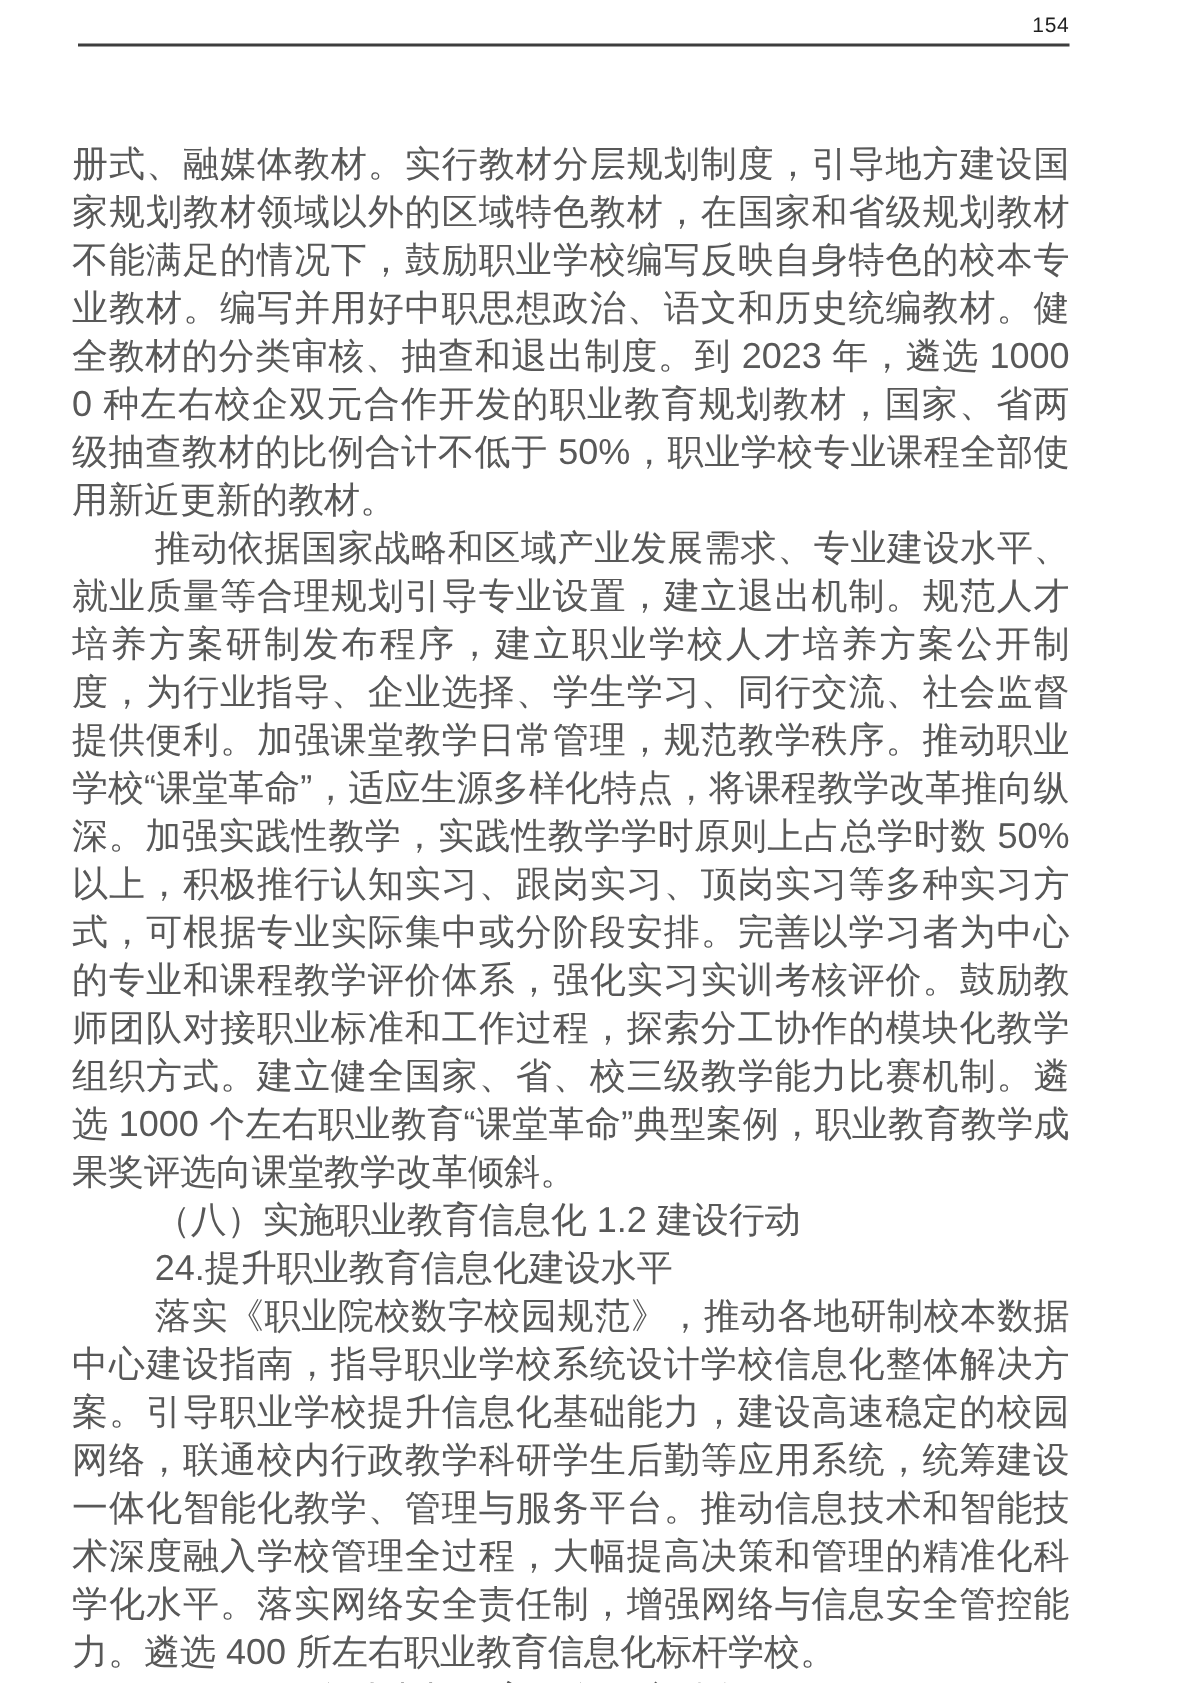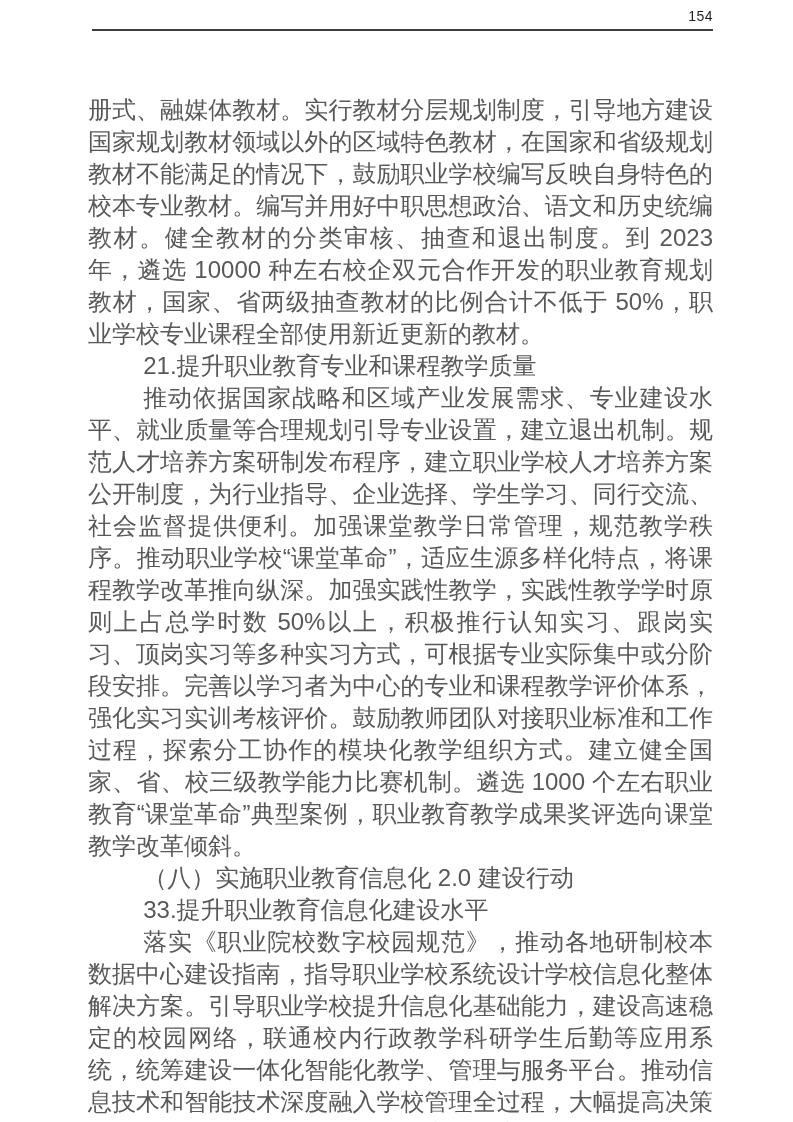--- a/index.html
+++ b/index.html
@@ -8,21 +8,21 @@
     height: 1122px;
     background: #ffffff;
     font-family: "Liberation Sans", sans-serif;
     position: relative;
     overflow: hidden;
   }
   .page {
     box-sizing: border-box;
     width: 793px;
     height: 1122px;
-    padding: 0 80px 0 88px;
+    padding: 0 80px 0 48px;
   }
   .page-number {
     text-align: right;
     font-size: 14px;
     line-height: 18px;
     padding-top: 7px;
     color: #1f1f1f;
     letter-spacing: 0.5px;
   }
   .header-rule {
@@ -51,21 +51,20 @@
 <body>
 
 <div class="page">
 
   <div class="page-number">154</div>
 
   <hr class="header-rule">
 
   <div class="document-body">
     <p class="no-indent">册式、融媒体教材。实行教材分层规划制度，引导地方建设国家规划教材领域以外的区域特色教材，在国家和省级规划教材不能满足的情况下，鼓励职业学校编写反映自身特色的校本专业教材。编写并用好中职思想政治、语文和历史统编教材。健全教材的分类审核、抽查和退出制度。到 2023 年，遴选 10000 种左右校企双元合作开发的职业教育规划教材，国家、省两级抽查教材的比例合计不低于 50%，职业学校专业课程全部使用新近更新的教材。</p>
-    <p>21.提升职业教育专业和课程教学质量</p>
     <p>推动依据国家战略和区域产业发展需求、专业建设水平、就业质量等合理规划引导专业设置，建立退出机制。规范人才培养方案研制发布程序，建立职业学校人才培养方案公开制度，为行业指导、企业选择、学生学习、同行交流、社会监督提供便利。加强课堂教学日常管理，规范教学秩序。推动职业学校“课堂革命”，适应生源多样化特点，将课程教学改革推向纵深。加强实践性教学，实践性教学学时原则上占总学时数 50%以上，积极推行认知实习、跟岗实习、顶岗实习等多种实习方式，可根据专业实际集中或分阶段安排。完善以学习者为中心的专业和课程教学评价体系，强化实习实训考核评价。鼓励教师团队对接职业标准和工作过程，探索分工协作的模块化教学组织方式。建立健全国家、省、校三级教学能力比赛机制。遴选 1000 个左右职业教育“课堂革命”典型案例，职业教育教学成果奖评选向课堂教学改革倾斜。</p>
-    <p>（八）实施职业教育信息化 2.0 建设行动</p>
-    <p>33.提升职业教育信息化建设水平</p>
+    <p>（八）实施职业教育信息化 1.2 建设行动</p>
+    <p>24.提升职业教育信息化建设水平</p>
     <p>落实《职业院校数字校园规范》，推动各地研制校本数据中心建设指南，指导职业学校系统设计学校信息化整体解决方案。引导职业学校提升信息化基础能力，建设高速稳定的校园网络，联通校内行政教学科研学生后勤等应用系统，统筹建设一体化智能化教学、管理与服务平台。推动信息技术和智能技术深度融入学校管理全过程，大幅提高决策和管理的精准化科学化水平。落实网络安全责任制，增强网络与信息安全管控能力。遴选 400 所左右职业教育信息化标杆学校。</p>
     <p>32.推动信息技术与教育教学深度融合</p>
   </div>
 
 </div>
 
 </body></html>

